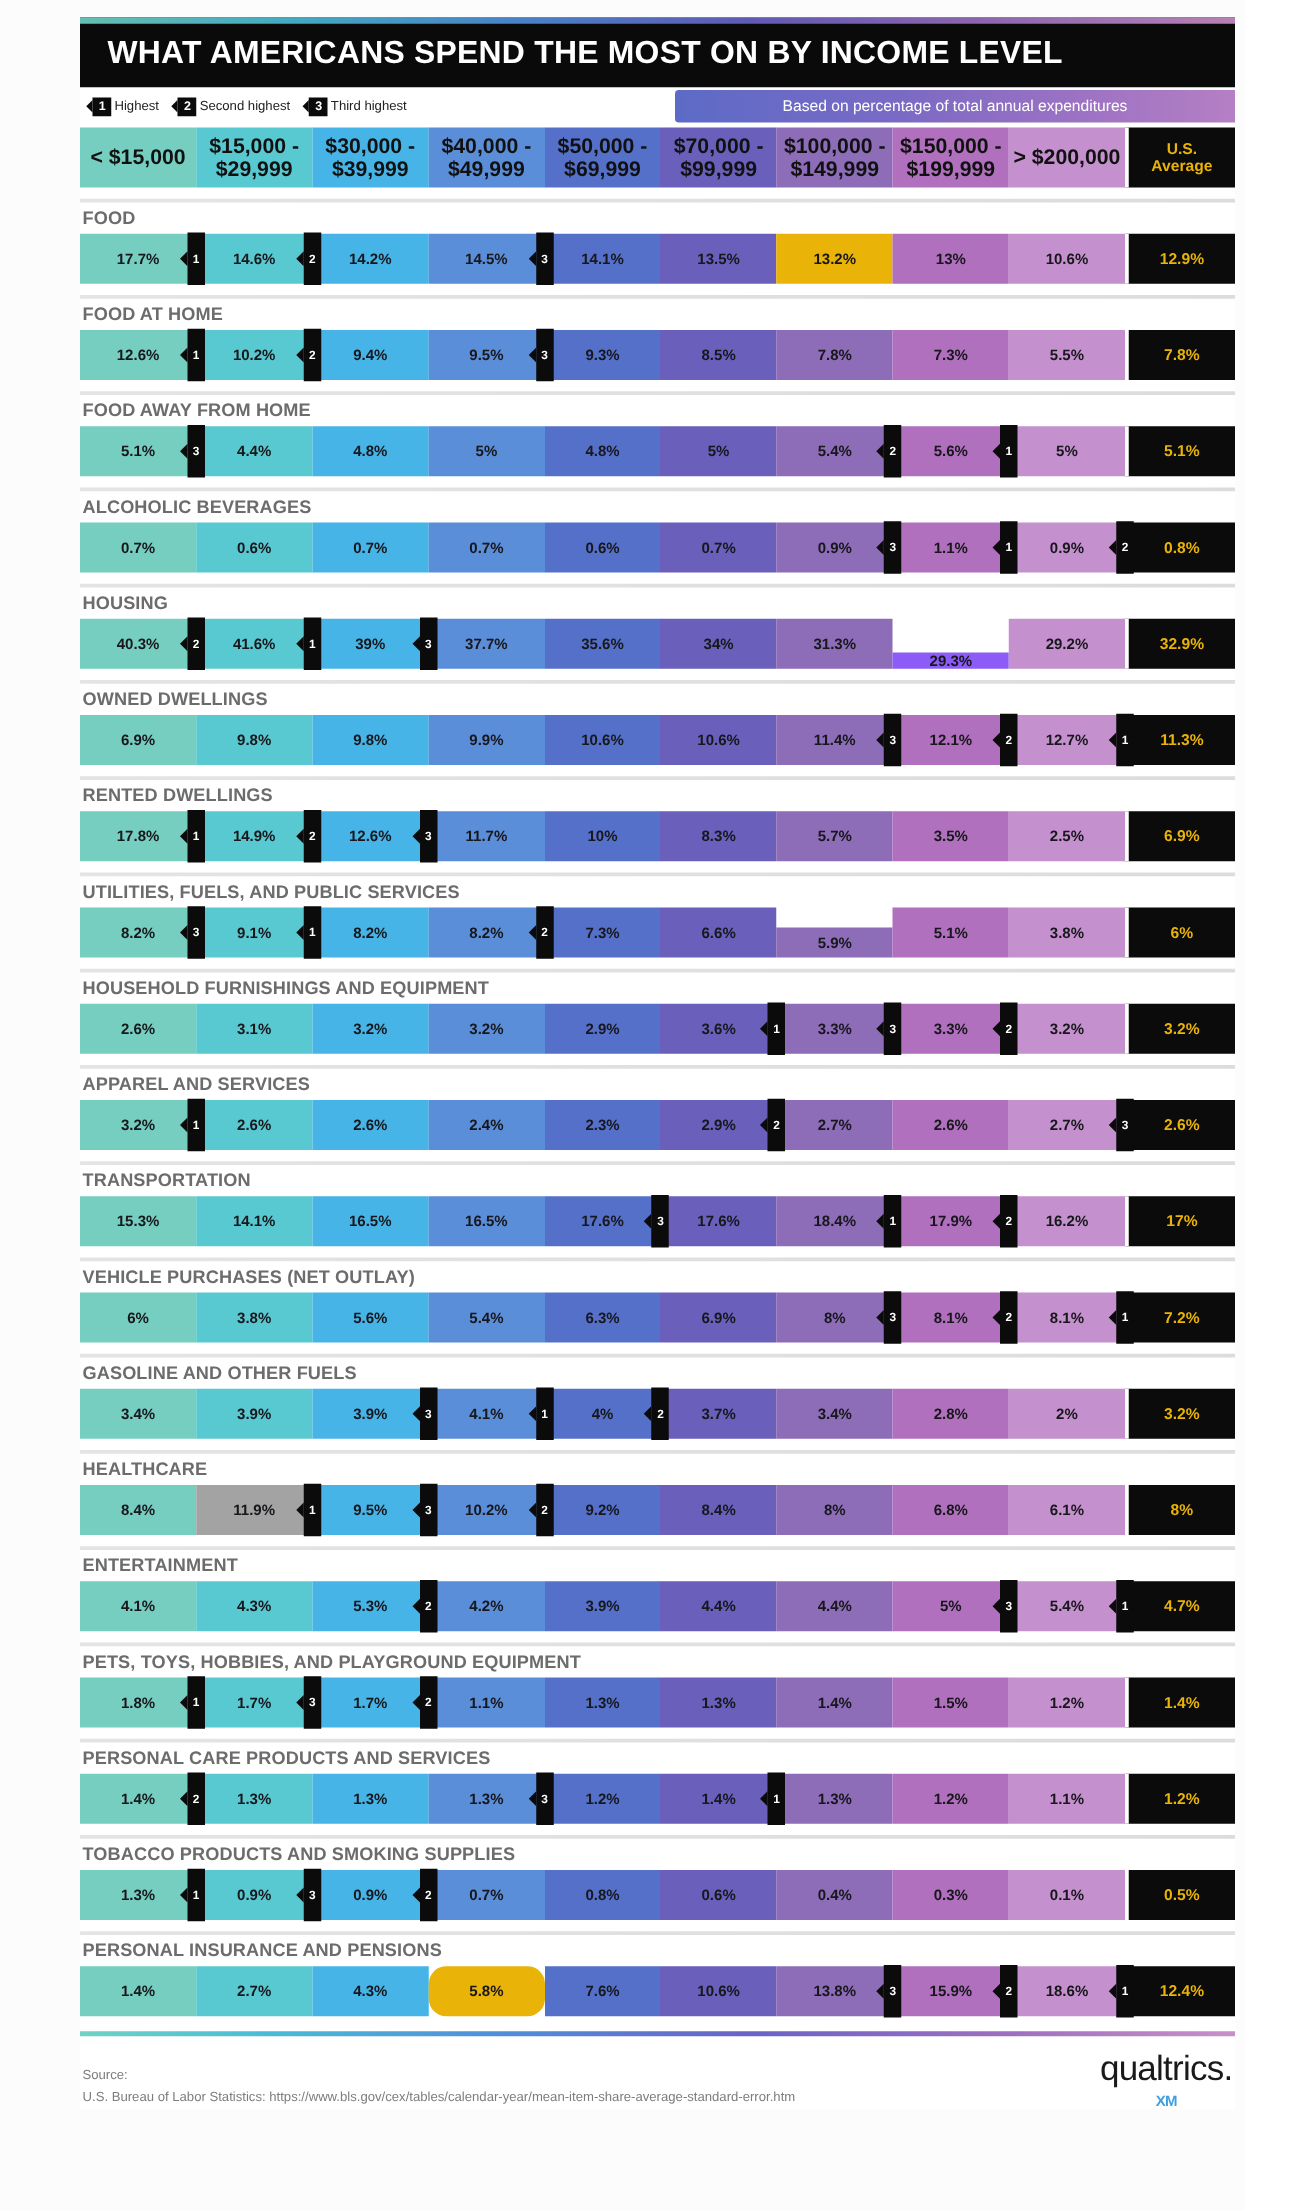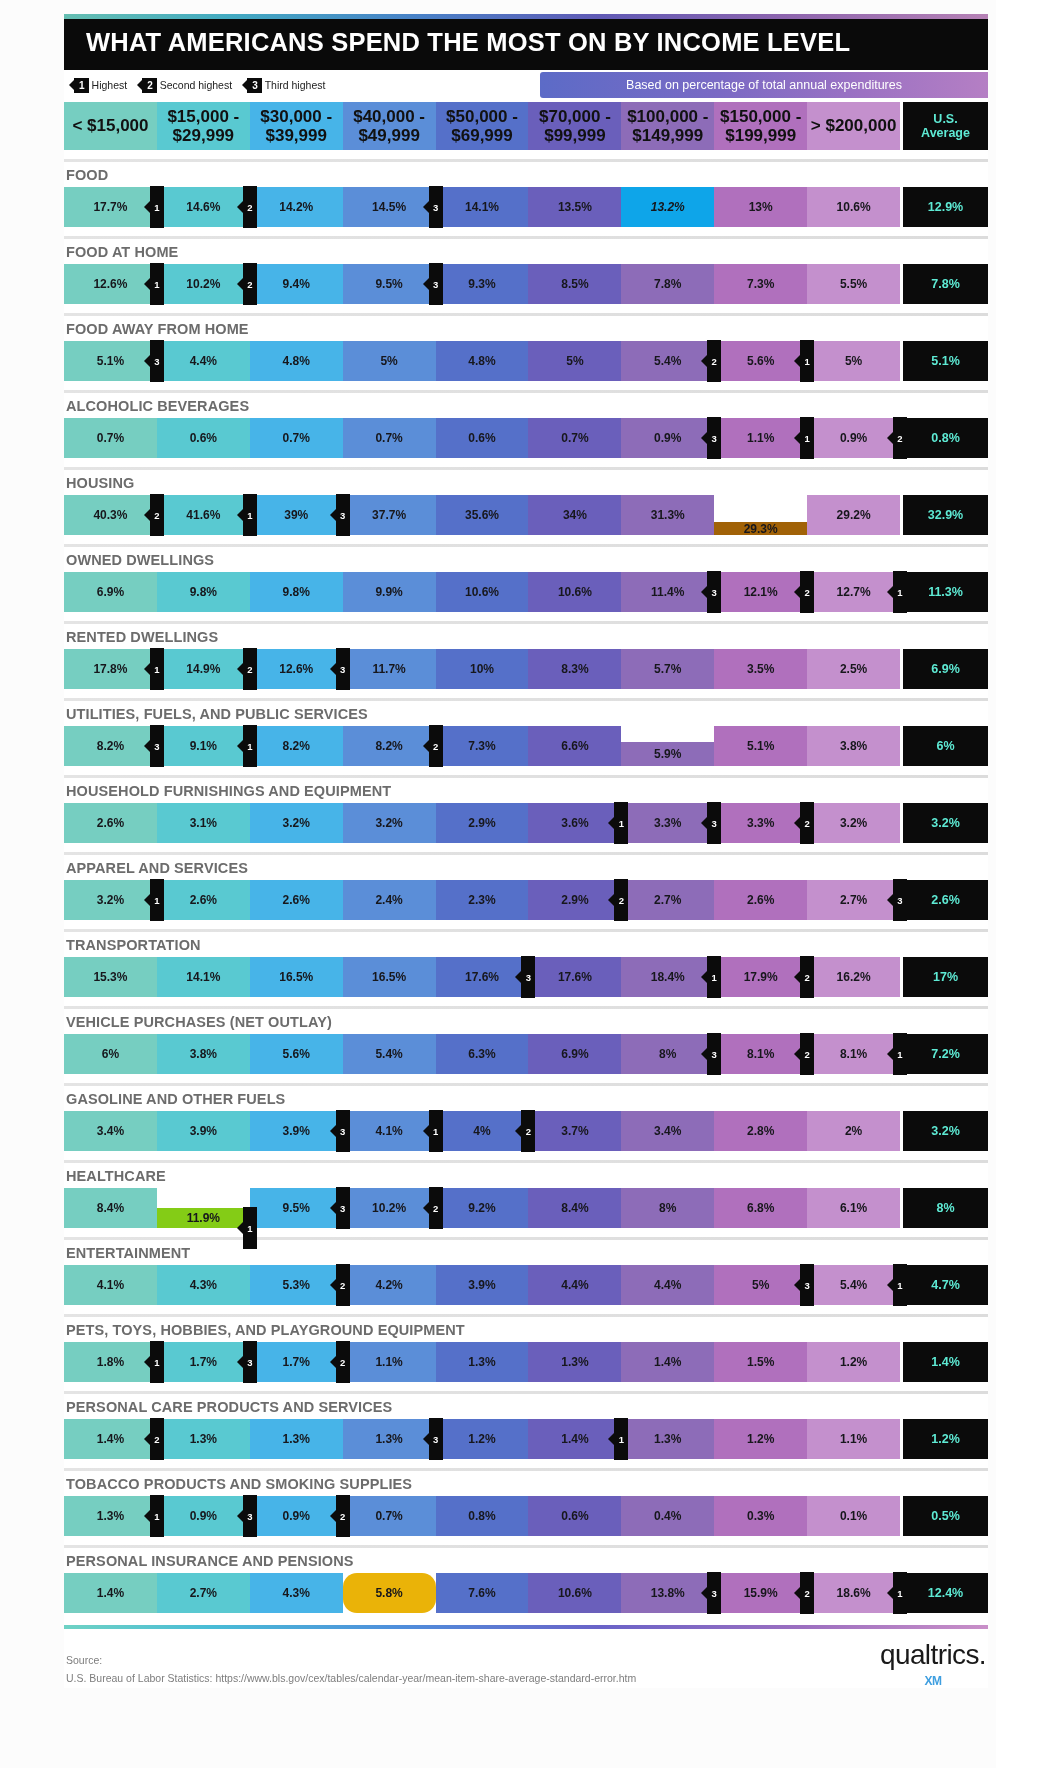--- a/index.html
+++ b/index.html
@@ -105,21 +105,21 @@
     flex: 1 1 0;
     min-width: 0;
     display: flex;
     align-items: center;
     justify-content: center;
     text-align: center;
   }
   .avg-cell {
     flex: 0 0 88px;
     background: #0b0b0b;
-    color: #5eead4;
+    color: #eab308;
     display: flex;
     align-items: center;
     justify-content: center;
     text-align: center;
   }
 
   .head-row { height: 48px; margin-top: 2px; }
   .head-row .cell {
     font-size: 17px;
     font-weight: bold;
@@ -276,21 +276,21 @@
             <div class="cell" style="background: rgb(91, 142, 216);">
               <span>14.5%</span>
               <div class="flag">3</div>
             </div>
             <div class="cell" style="background: rgb(85, 112, 201);">
               <span>14.1%</span>
             </div>
             <div class="cell" style="background: rgb(106, 95, 187);">
               <span>13.5%</span>
             </div>
-            <div class="cell" style="background: #0ea5e9; font-style: italic;">
+            <div class="cell" style="background: #eab308;">
               <span>13.2%</span>
             </div>
             <div class="cell" style="background: rgb(176, 112, 189);">
               <span>13%</span>
             </div>
             <div class="cell" style="background: rgb(196, 144, 205);">
               <span>10.6%</span>
             </div>
             <div class="avg-cell">12.9%</div>
           </div>
@@ -427,21 +427,21 @@
             </div>
             <div class="cell" style="background: rgb(85, 112, 201);">
               <span>35.6%</span>
             </div>
             <div class="cell" style="background: rgb(106, 95, 187);">
               <span>34%</span>
             </div>
             <div class="cell" style="background: rgb(141, 108, 184);">
               <span>31.3%</span>
             </div>
-            <div class="cell" style="background: #a16207; margin-top: 27px;">
+            <div class="cell" style="background: #8b5cf6; margin-top: 27px;">
               <span>29.3%</span>
             </div>
             <div class="cell" style="background: rgb(196, 144, 205);">
               <span>29.2%</span>
             </div>
             <div class="avg-cell">32.9%</div>
           </div>
         </div>
         <div class="cat">
           <div class="cat-rule"></div>
@@ -739,21 +739,21 @@
             <div class="avg-cell">3.2%</div>
           </div>
         </div>
         <div class="cat">
           <div class="cat-rule"></div>
           <div class="cat-name">HEALTHCARE</div>
           <div class="grid-row bar-row">
             <div class="cell" style="background: rgb(118, 206, 193);">
               <span>8.4%</span>
             </div>
-            <div class="cell" style="background: #84cc16; margin-top: 20px;">
+            <div class="cell" style="background: #a3a3a3;">
               <span>11.9%</span>
               <div class="flag">1</div>
             </div>
             <div class="cell" style="background: rgb(71, 180, 232);">
               <span>9.5%</span>
               <div class="flag">3</div>
             </div>
             <div class="cell" style="background: rgb(91, 142, 216);">
               <span>10.2%</span>
               <div class="flag">2</div>

